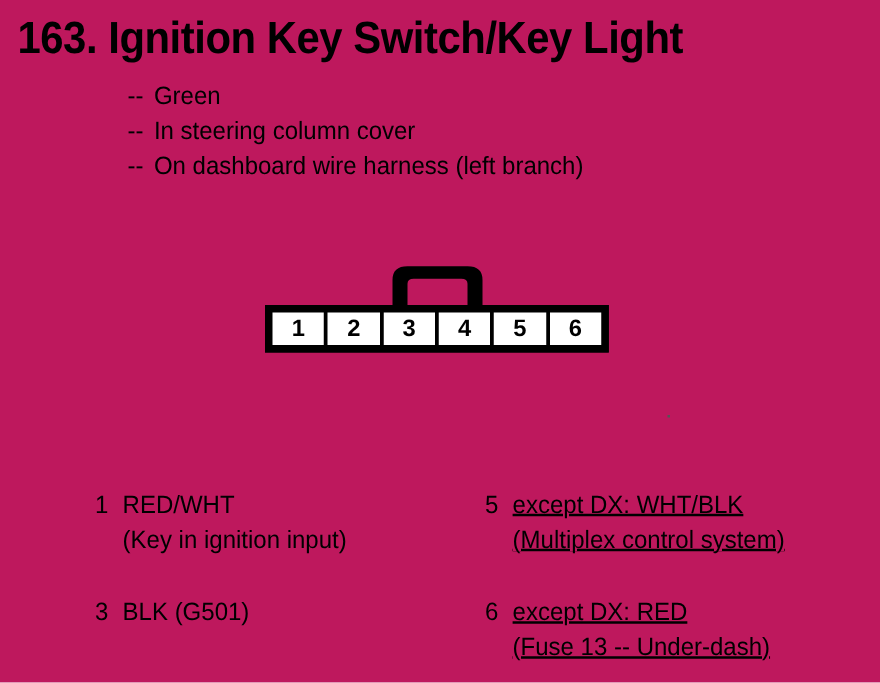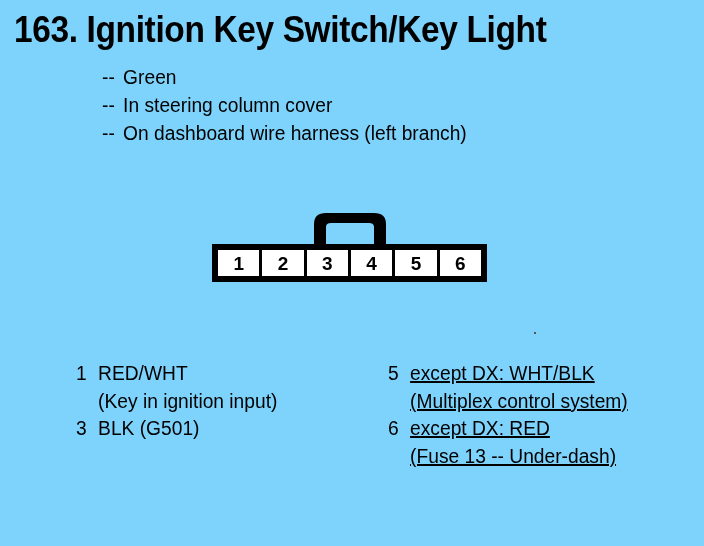--- a/index.html
+++ b/index.html
@@ -10,21 +10,21 @@
   }
   body {
     font-family: "Liberation Sans", "DejaVu Sans", sans-serif;
     color: #000000;
     -webkit-font-smoothing: none;
   }
   #page {
     position: relative;
     width: 704px;
     height: 546px;
-    background: #7dd3fc;
+    background: #be185d;
     overflow: hidden;
   }
 
   
   #title {
     position: absolute;
     left: 14px;
     top: 10px;
     font-size: 36px;
     font-weight: bold;
@@ -107,21 +107,21 @@
   
   .legend {
     position: absolute;
     font-size: 20px;
     line-height: 27.5px;
     white-space: nowrap;
   }
   #legend-left  { left: 76px;  top: 360px; }
   #legend-right { left: 388px; top: 360px; text-decoration: underline; }
 
-  .leg-item { display: block; }
+  .leg-item { display: block; margin-top: 31px; }
   .leg-line {
     display: block;
     transform: scaleX(0.96);
     transform-origin: left top;
   }
   .leg-num {
     display: inline-block;
     width: 23px;
   }
   .leg-sub {

